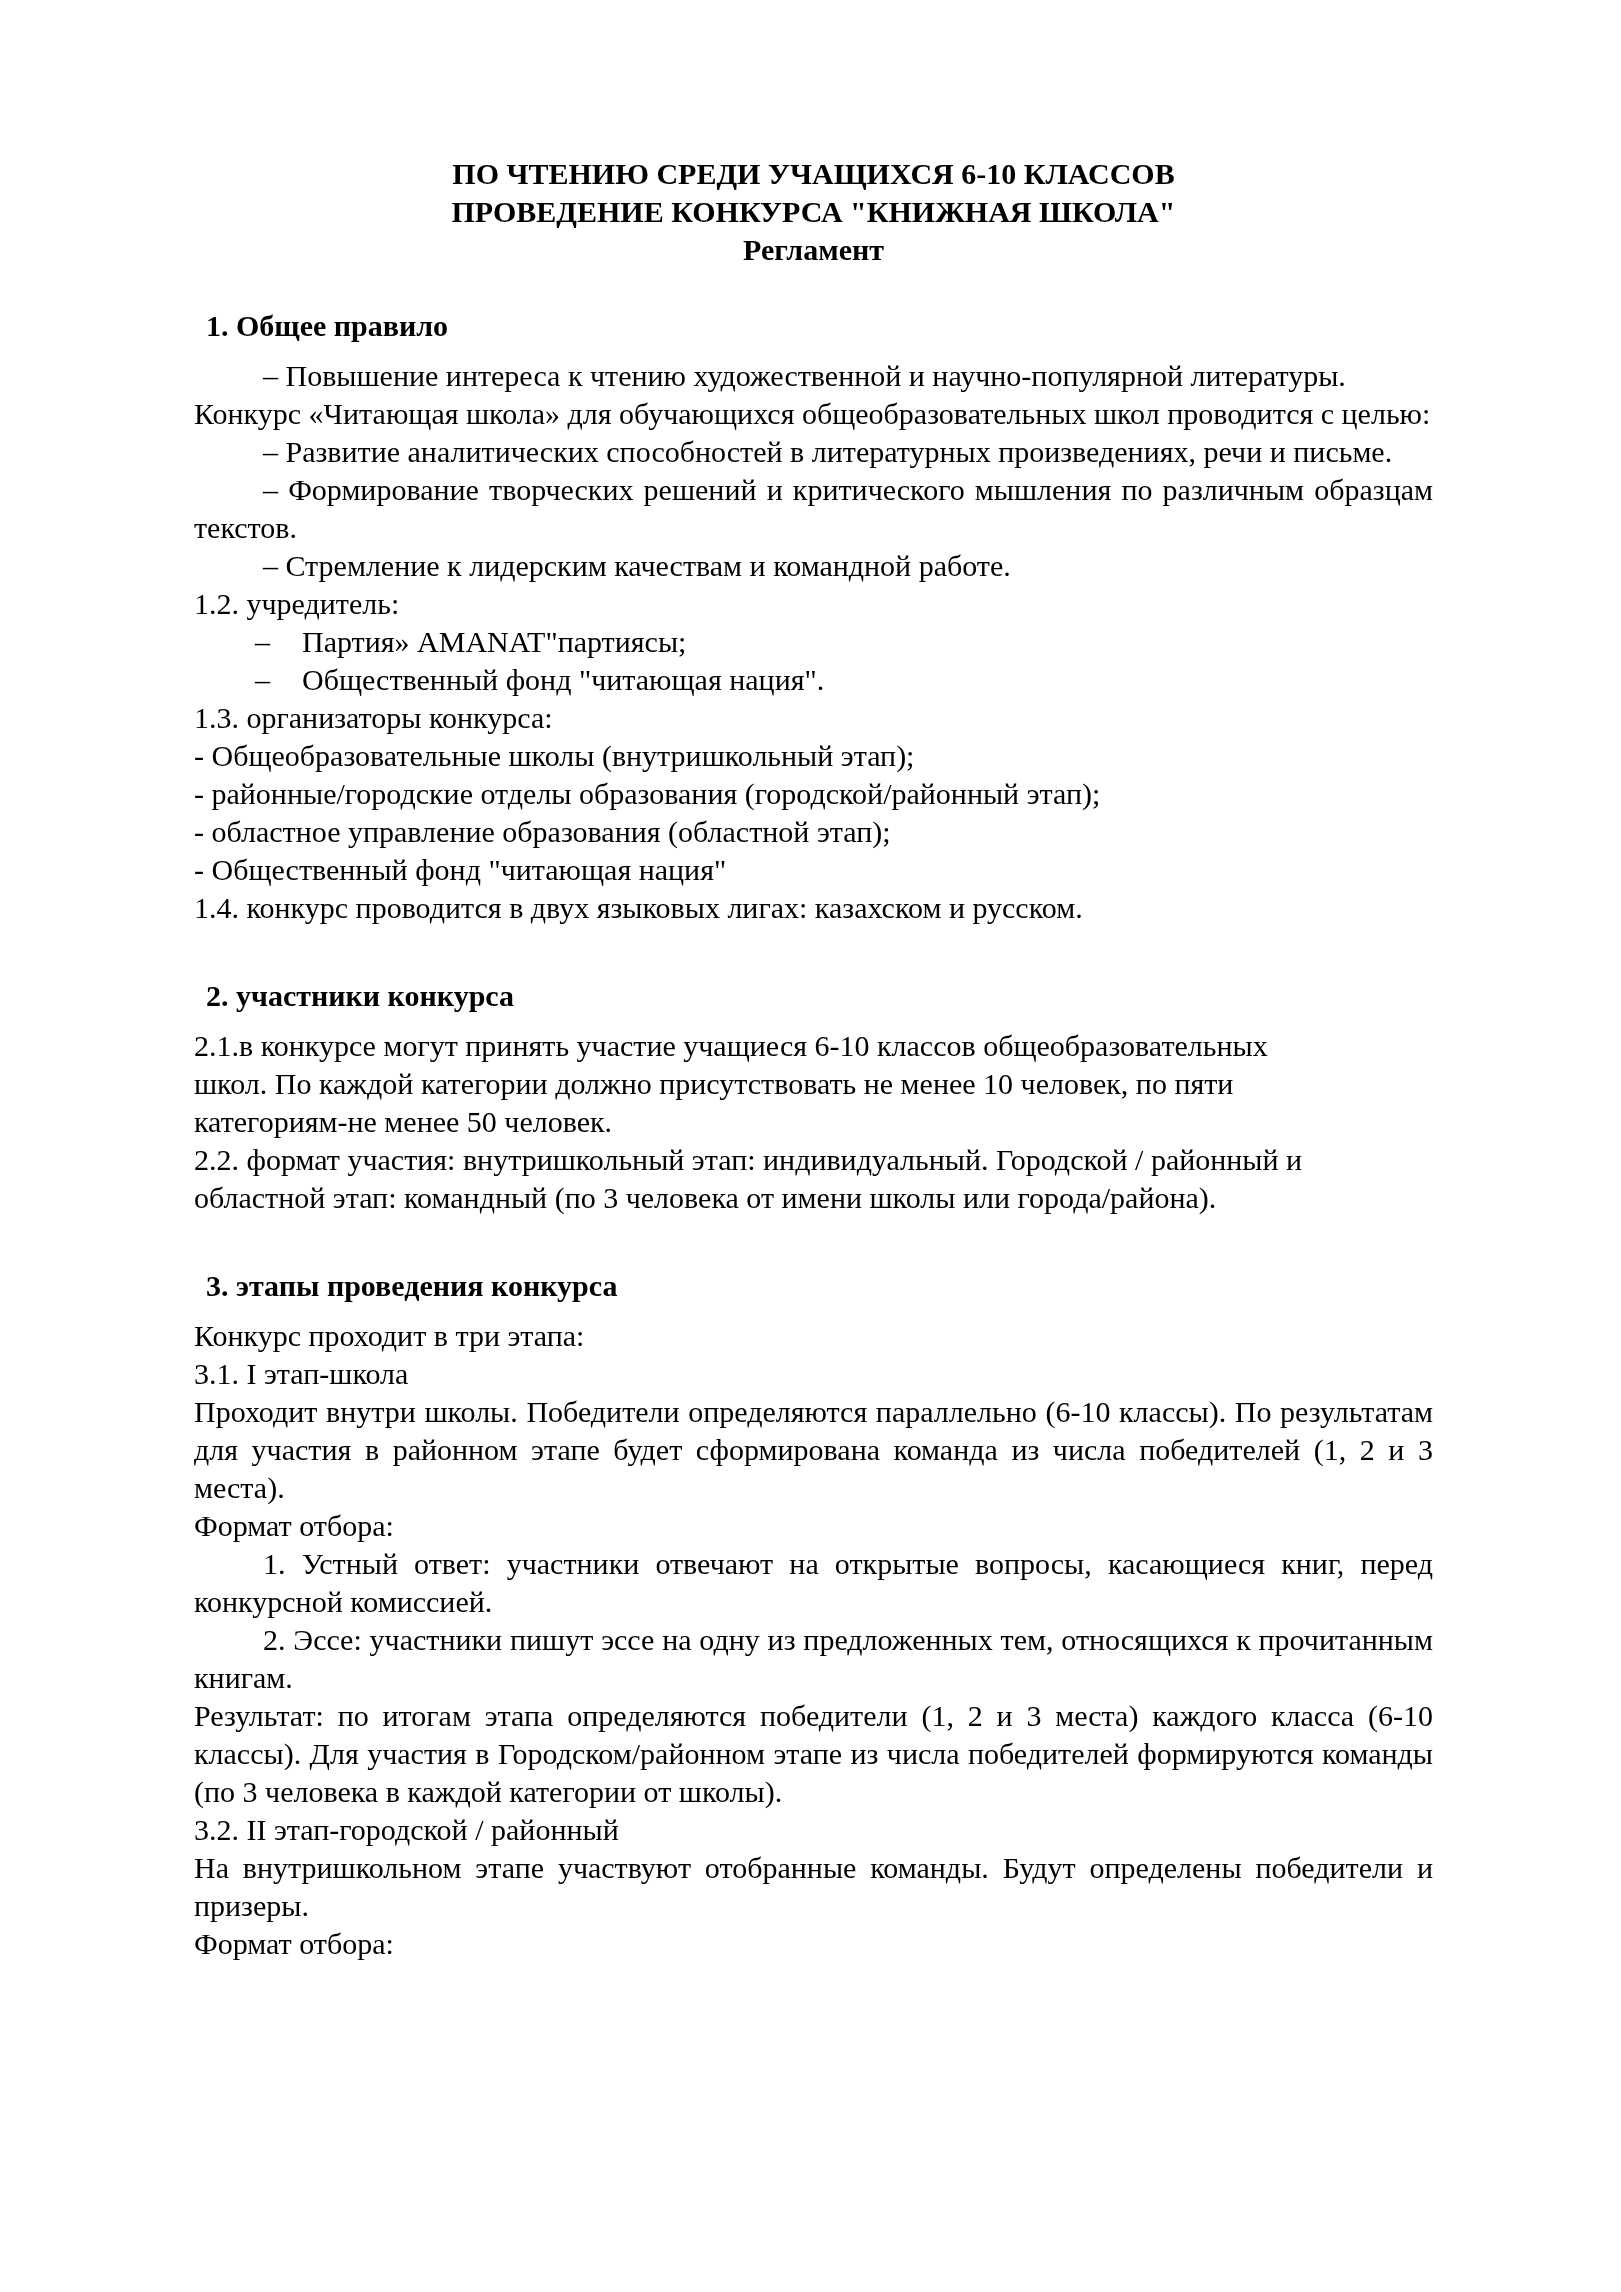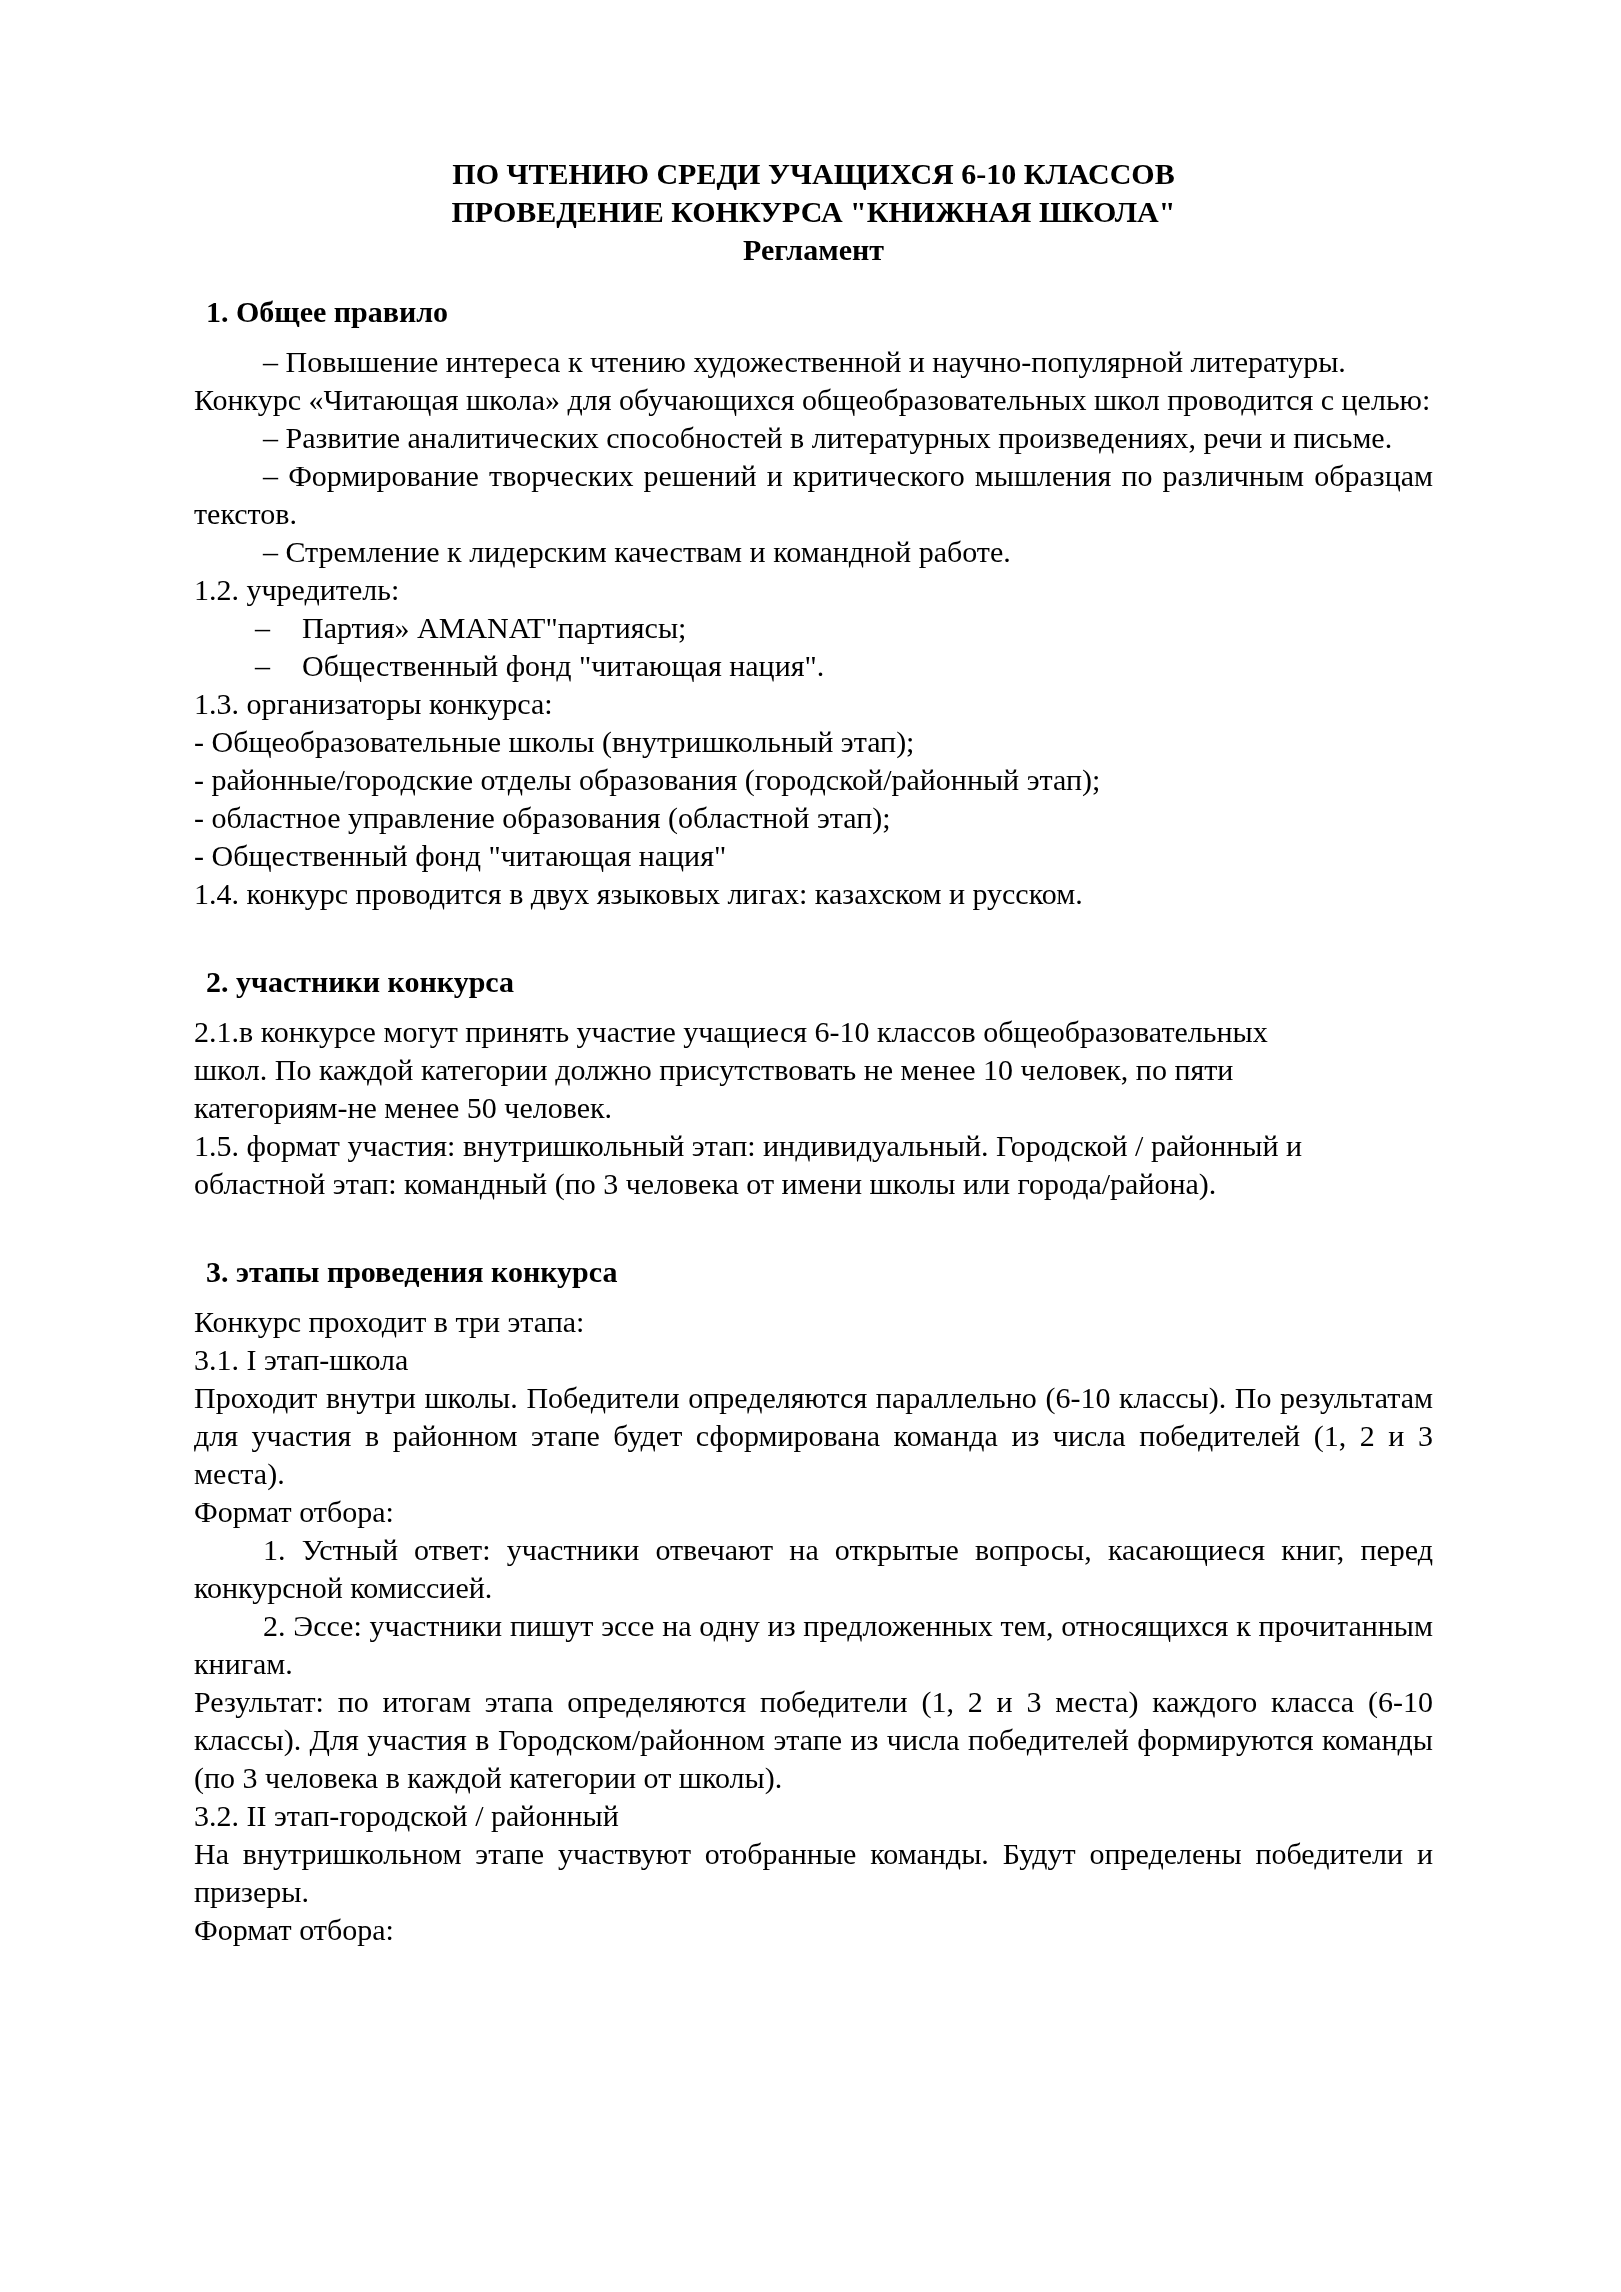--- a/index.html
+++ b/index.html
@@ -3,21 +3,21 @@
 <meta charset="utf-8">
 <style>
   html, body { margin: 0; padding: 0; background: #ffffff; }
   body { width: 1621px; height: 2293px; position: relative; overflow: hidden; }
   .page {
     position: absolute; left: 194px; top: 155px; width: 1239px;
     font-family: "Liberation Serif", "DejaVu Serif", serif;
     font-size: 30px; line-height: 38px; color: #000;
   }
   .title { text-align: center; font-weight: bold; margin: 0; }
-  .title-block { margin-bottom: 24px; }
+  .title-block { margin-bottom: 38px; }
   .heading { font-weight: bold; margin: 12px; }
   p { margin: 0; }
   .justify { text-align: justify; text-align-last: left; }
   .indent { text-indent: 69px; }
   .dash-item { padding-left: 69px; position: relative; }
   .dash-item .dash { position: absolute; left: 61px; }
   .dash-item .txt { padding-left: 39px; display: inline-block; }
   .gap { height: 38px; }
 </style>
 </head>
@@ -49,21 +49,21 @@
     <p>1.4. конкурс проводится в двух языковых лигах: казахском и русском.</p>
   </div>
 
   <div class="gap"></div>
 
   <div>
     <p class="heading">2. участники конкурса</p>
     <p>2.1.в конкурсе могут принять участие учащиеся 6-10 классов общеобразовательных</p>
     <p>школ. По каждой категории должно присутствовать не менее 10 человек, по пяти</p>
     <p>категориям-не менее 50 человек.</p>
-    <p>1.5. формат участия: внутришкольный этап: индивидуальный. Городской / районный и</p>
+    <p>2.2. формат участия: внутришкольный этап: индивидуальный. Городской / районный и</p>
     <p>областной этап: командный (по 3 человека от имени школы или города/района).</p>
   </div>
 
   <div class="gap"></div>
 
   <div>
     <p class="heading">3. этапы проведения конкурса</p>
     <p>Конкурс проходит в три этапа:</p>
     <p>3.1. I этап-школа</p>
     <p class="justify">Проходит внутри школы. Победители определяются параллельно (6-10 классы). По результатам для участия в районном этапе будет сформирована команда из числа победителей (1, 2 и 3 места).</p>

